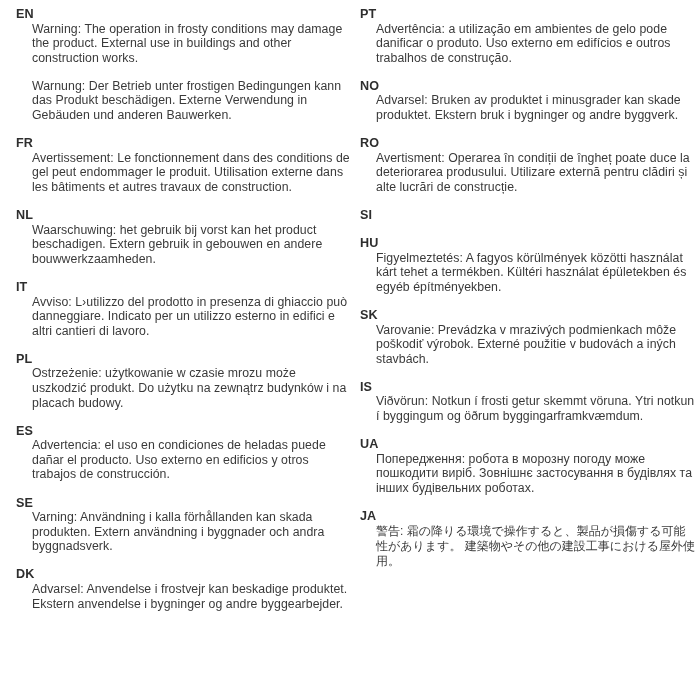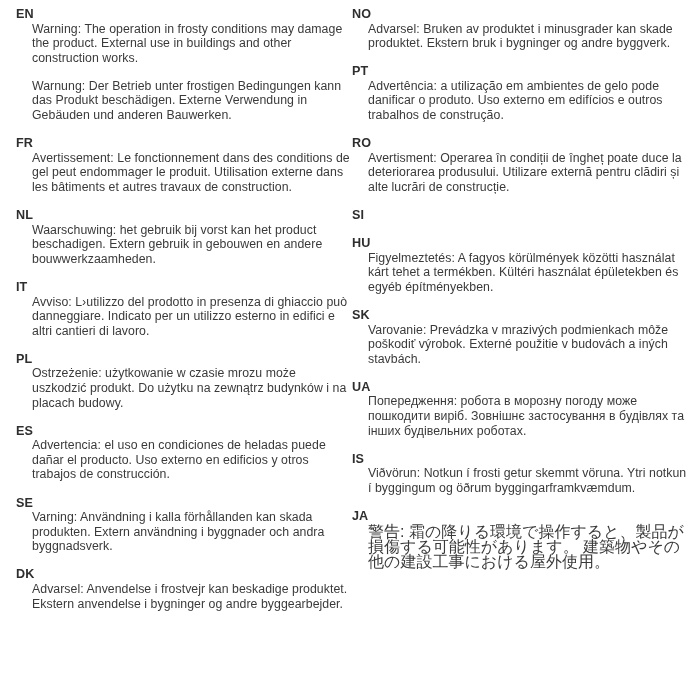--- a/index.html
+++ b/index.html
@@ -10,21 +10,21 @@
     height: 700px;
     overflow: hidden;
     font-family: "Liberation Sans", "DejaVu Sans", sans-serif;
   }
   .page {
     box-sizing: border-box;
     width: 700px;
     height: 700px;
     padding: 7px 4px 0 16px;
     display: flex;
-    gap: 0;
+    gap: 8px;
     background: #ffffff;
   }
   .col {
     width: 336px;
     flex: 0 0 336px;
   }
   .section {
     margin-bottom: 13.5px;
   }
   .lang-code {
@@ -35,21 +35,21 @@
     letter-spacing: 0.1px;
   }
   .lang-text {
     font-size: 12.3px;
     line-height: 14.6px;
     color: #3a3a3a;
     letter-spacing: 0.05px;
     margin-left: 16px;
   }
   .section.cjk .lang-text {
-    font-size: 16px;
+    font-size: 12px;
     line-height: 15.2px;
     letter-spacing: 0;
   }
 </style>
 </head>
 <body>
 
 <div class="page">
   <div class="col" id="col-0">
       <div class="section">
@@ -83,50 +83,50 @@
         <div class="lang-code">SE</div>
         <div class="lang-text">Varning: Användning i kalla förhållanden kan skada produkten. Extern användning i byggnader och andra byggnadsverk.</div>
       </div>
       <div class="section">
         <div class="lang-code">DK</div>
         <div class="lang-text">Advarsel: Anvendelse i frostvejr kan beskadige produktet. Ekstern anvendelse i bygninger og andre byggearbejder.</div>
       </div>
     </div>
   <div class="col" id="col-1">
       <div class="section">
+        <div class="lang-code">PT</div>
+        <div class="lang-text">Advertência: a utilização em ambientes de gelo pode danificar o produto. Uso externo em edifícios e outros trabalhos de construção.</div>
+      </div>
+      <div class="section">
         <div class="lang-code">NO</div>
         <div class="lang-text">Advarsel: Bruken av produktet i minusgrader kan skade produktet. Ekstern bruk i bygninger og andre byggverk.</div>
-      </div>
-      <div class="section">
-        <div class="lang-code">PT</div>
-        <div class="lang-text">Advertência: a utilização em ambientes de gelo pode danificar o produto. Uso externo em edifícios e outros trabalhos de construção.</div>
       </div>
       <div class="section">
         <div class="lang-code">RO</div>
         <div class="lang-text">Avertisment: Operarea în condiții de îngheț poate duce la deteriorarea produsului. Utilizare externă pentru clădiri și alte lucrări de construcție.</div>
       </div>
       <div class="section">
         <div class="lang-code">SI</div>
       </div>
       <div class="section">
         <div class="lang-code">HU</div>
         <div class="lang-text">Figyelmeztetés: A fagyos körülmények közötti használat kárt tehet a termékben. Kültéri használat épületekben és egyéb építményekben.</div>
       </div>
       <div class="section">
       </div>
       <div class="section">
         <div class="lang-code">SK</div>
         <div class="lang-text">Varovanie: Prevádzka v mrazivých podmienkach môže poškodiť výrobok. Externé použitie v budovách a iných stavbách.</div>
       </div>
       <div class="section">
+        <div class="lang-code">IS</div>
+        <div class="lang-text">Viðvörun: Notkun í frosti getur skemmt vöruna. Ytri notkun í byggingum og öðrum byggingarframkvæmdum.</div>
+      </div>
+      <div class="section">
         <div class="lang-code">UA</div>
         <div class="lang-text">Попередження: робота в морозну погоду може пошкодити виріб. Зовнішнє застосування в будівлях та інших будівельних роботах.</div>
-      </div>
-      <div class="section">
-        <div class="lang-code">IS</div>
-        <div class="lang-text">Viðvörun: Notkun í frosti getur skemmt vöruna. Ytri notkun í byggingum og öðrum byggingarframkvæmdum.</div>
       </div>
       <div class="section cjk">
         <div class="lang-code">JA</div>
         <div class="lang-text">警告: 霜の降りる環境で操作すると、製品が損傷する可能性があります。 建築物やその他の建設工事における屋外使用。</div>
       </div>
     </div>
 </div>
 
 </body></html>

